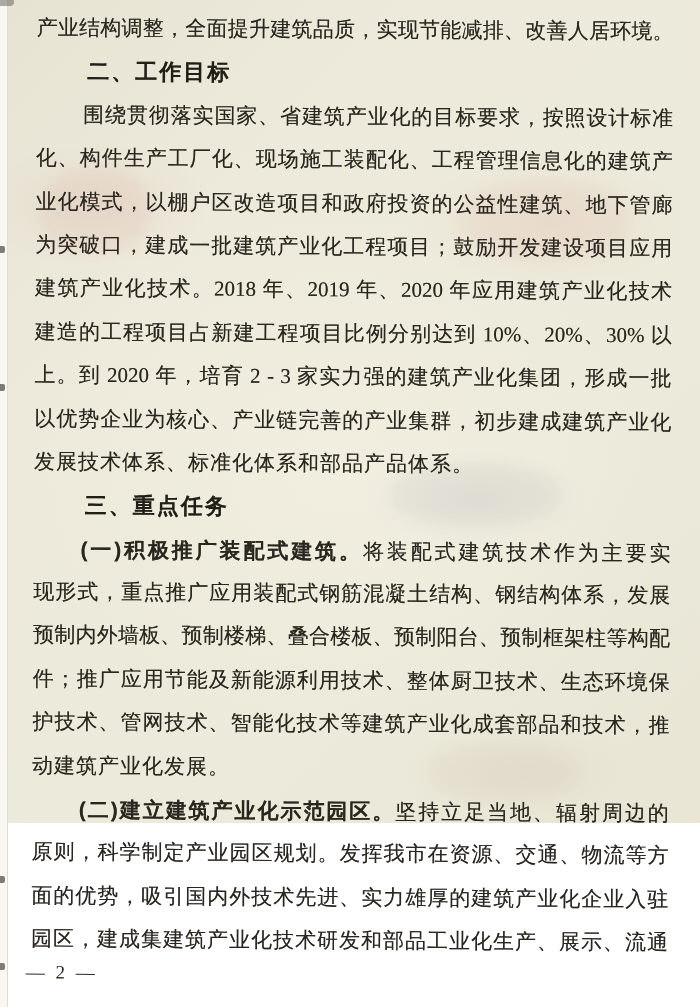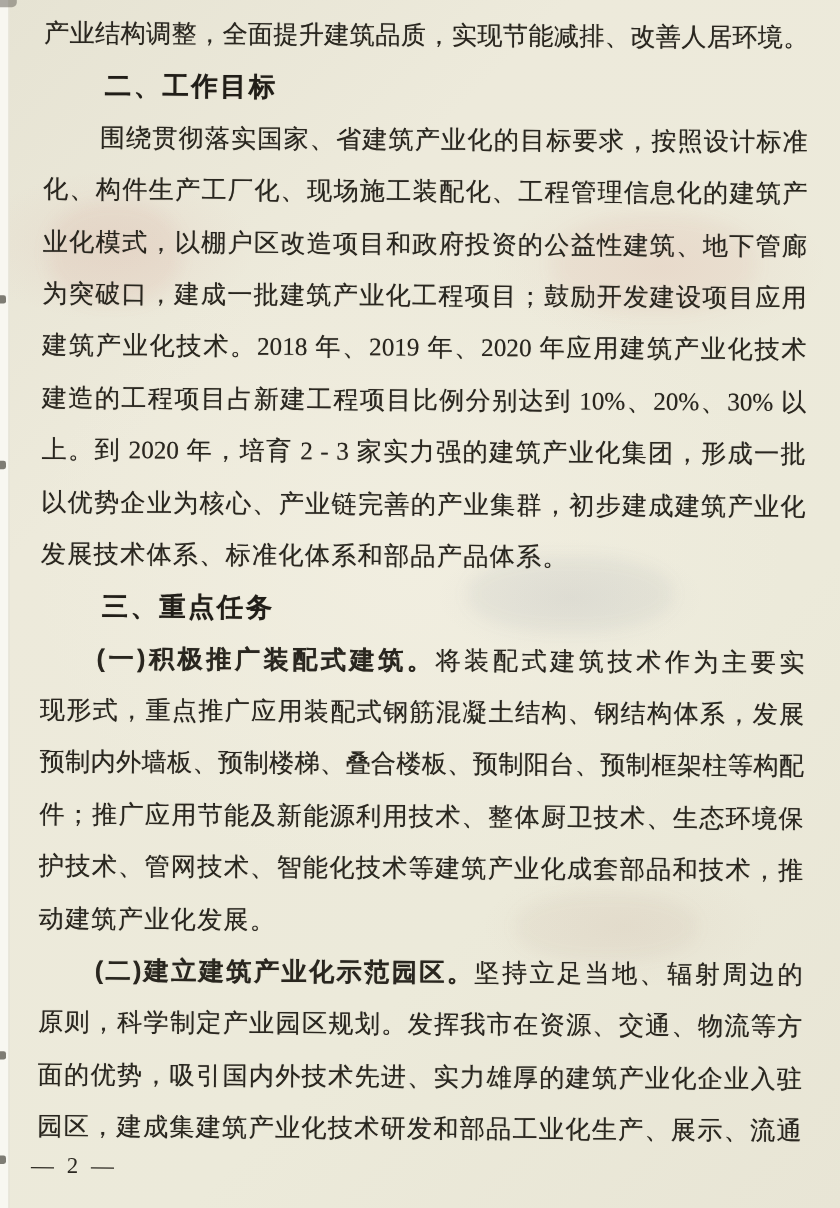--- a/index.html
+++ b/index.html
@@ -6,21 +6,21 @@
     margin: 0;
     padding: 0;
     width: 700px;
     height: 1007px;
     overflow: hidden;
     font-family: "Liberation Serif", "DejaVu Serif", serif;
   }
   .page {
     position: relative;
     width: 700px;
-    height: 1007px;
+    height: 823px;
     background:
       radial-gradient(ellipse 170px 90px at 95px 205px,  rgba(204,128,122,0.10), transparent 70%),
       radial-gradient(ellipse 200px 95px at 550px 222px, rgba(205,134,124,0.09), transparent 70%),
       radial-gradient(ellipse 160px 70px at 475px 498px, rgba(122,124,150,0.08), transparent 70%),
       radial-gradient(ellipse 170px 75px at 520px 772px, rgba(172,132,114,0.07), transparent 70%),
       radial-gradient(ellipse 420px 360px at 340px 470px, #f1eee0 0%, rgba(241,238,224,0) 75%),
       linear-gradient(135deg, #e6e3d3 0%, #edeadb 28%, #eceada 68%, #e8e5d5 100%);
   }
   
   .edge-left {

